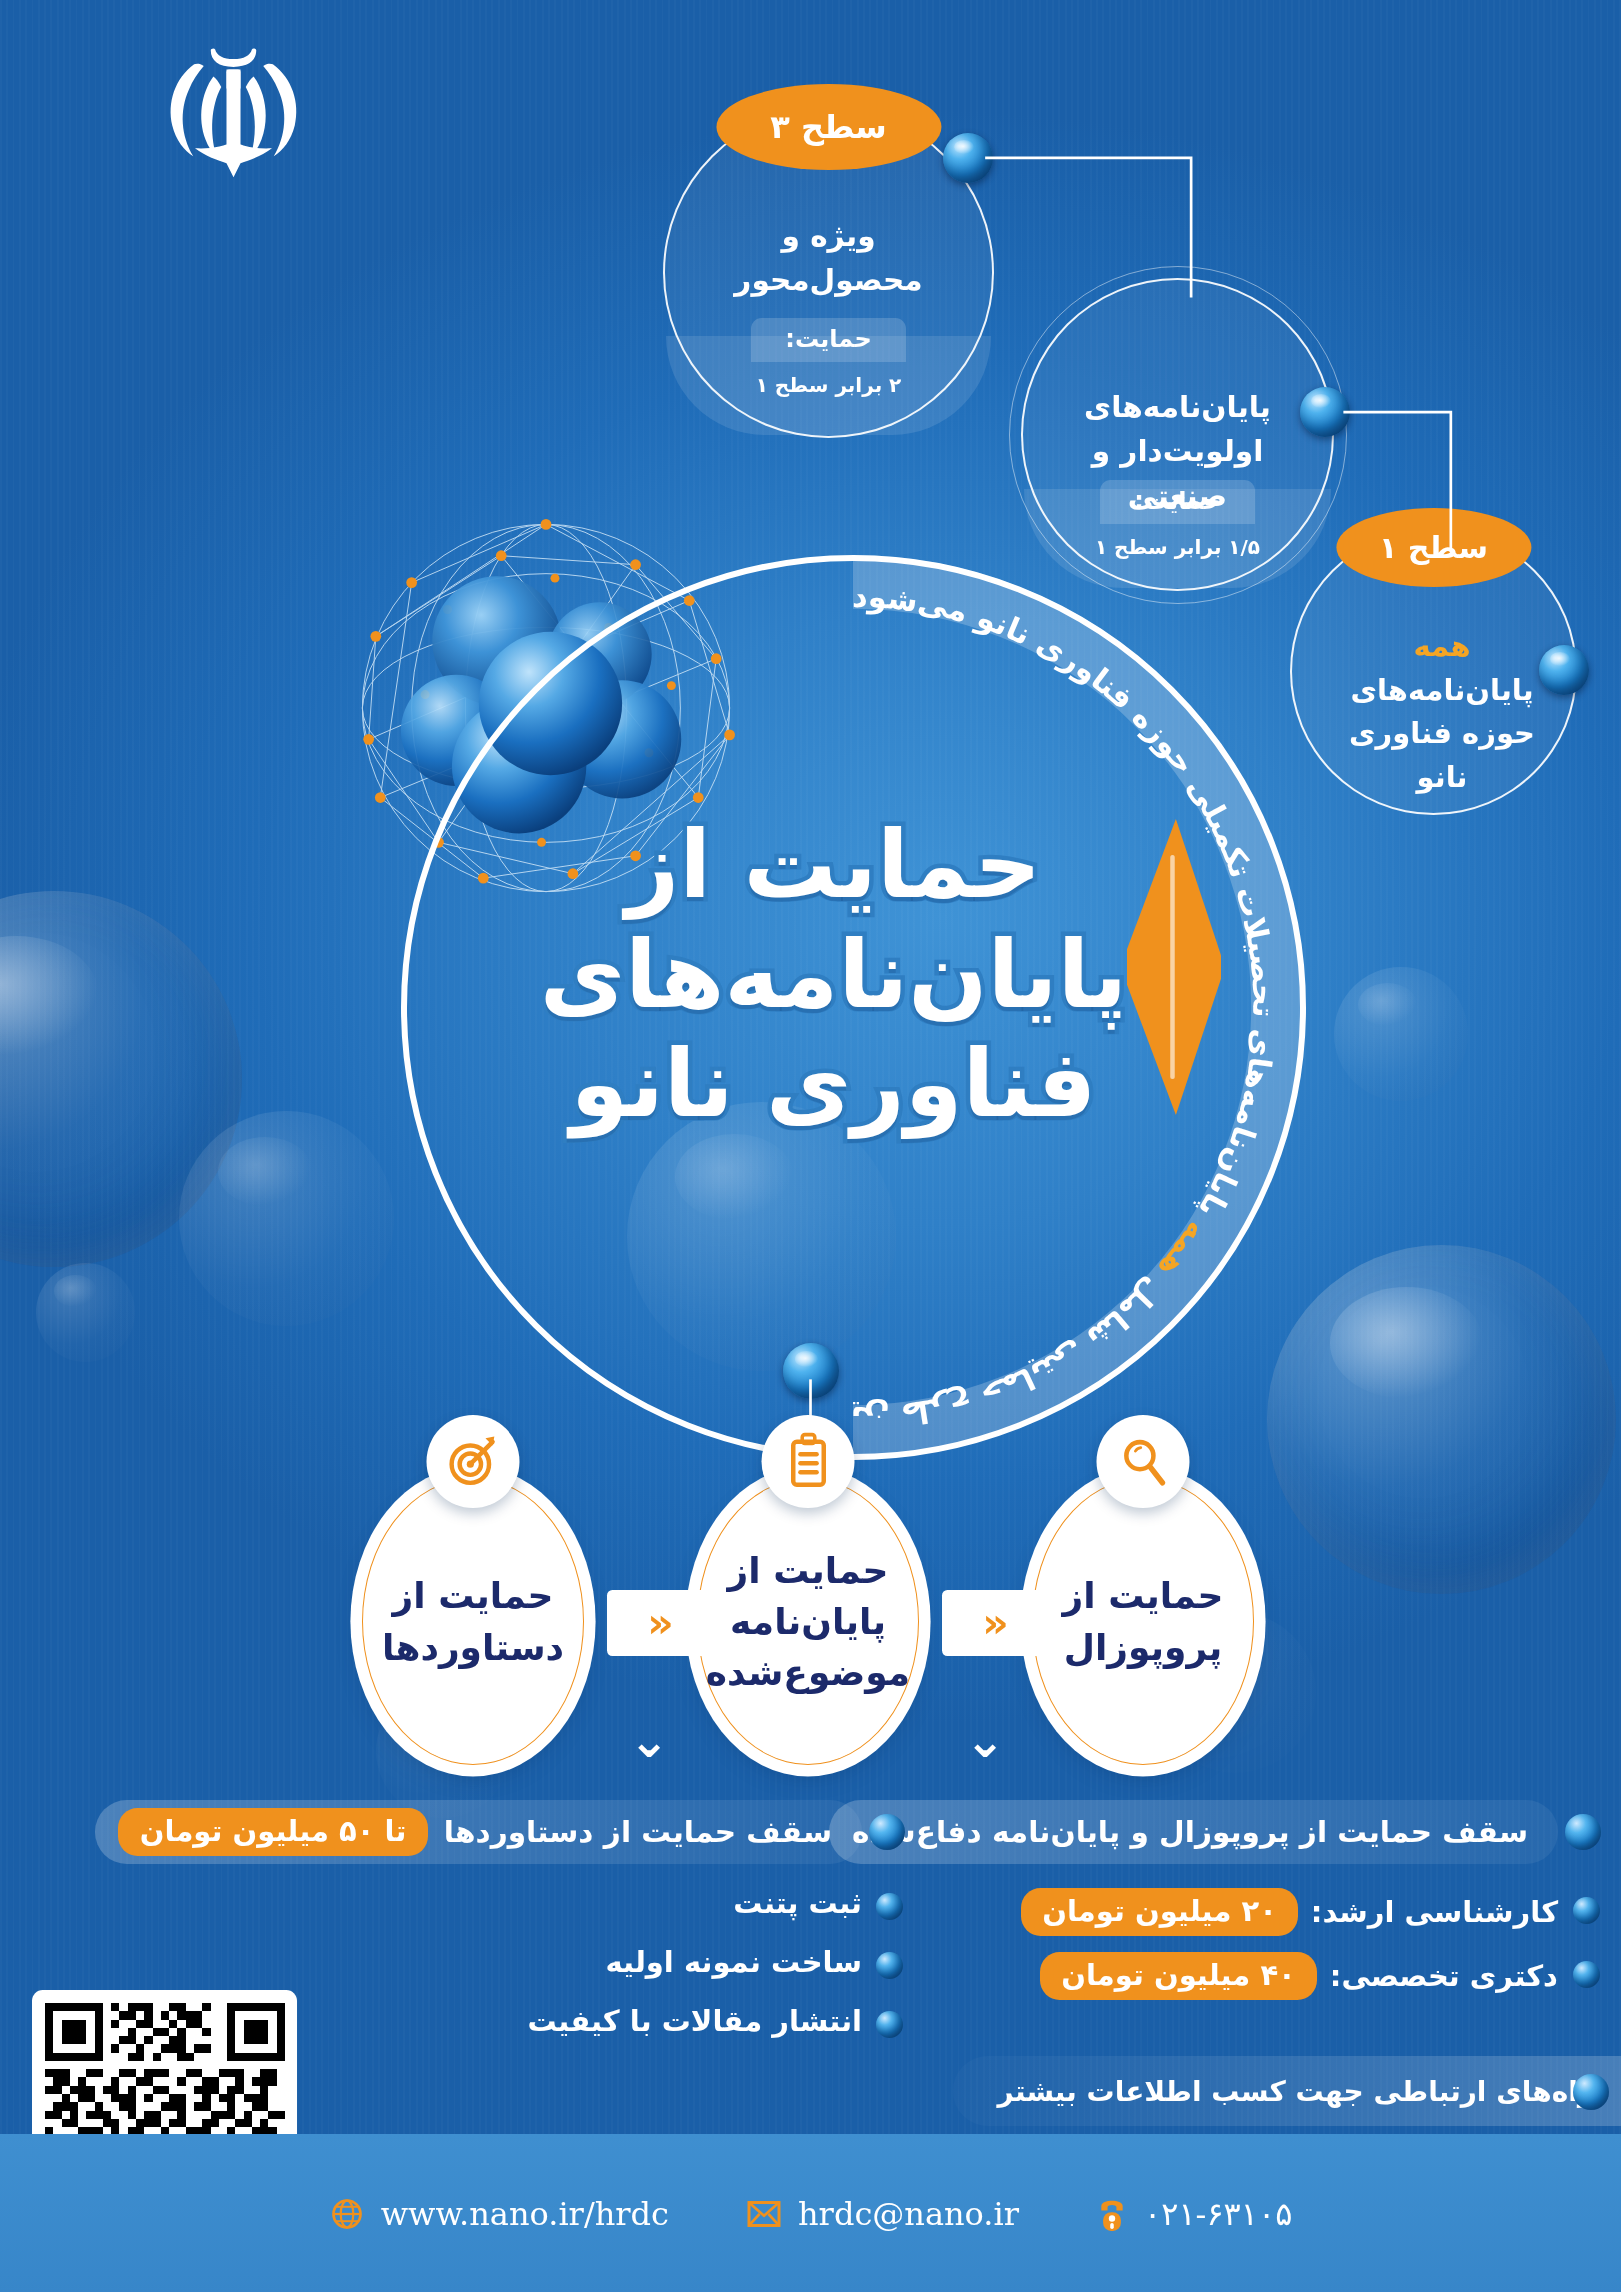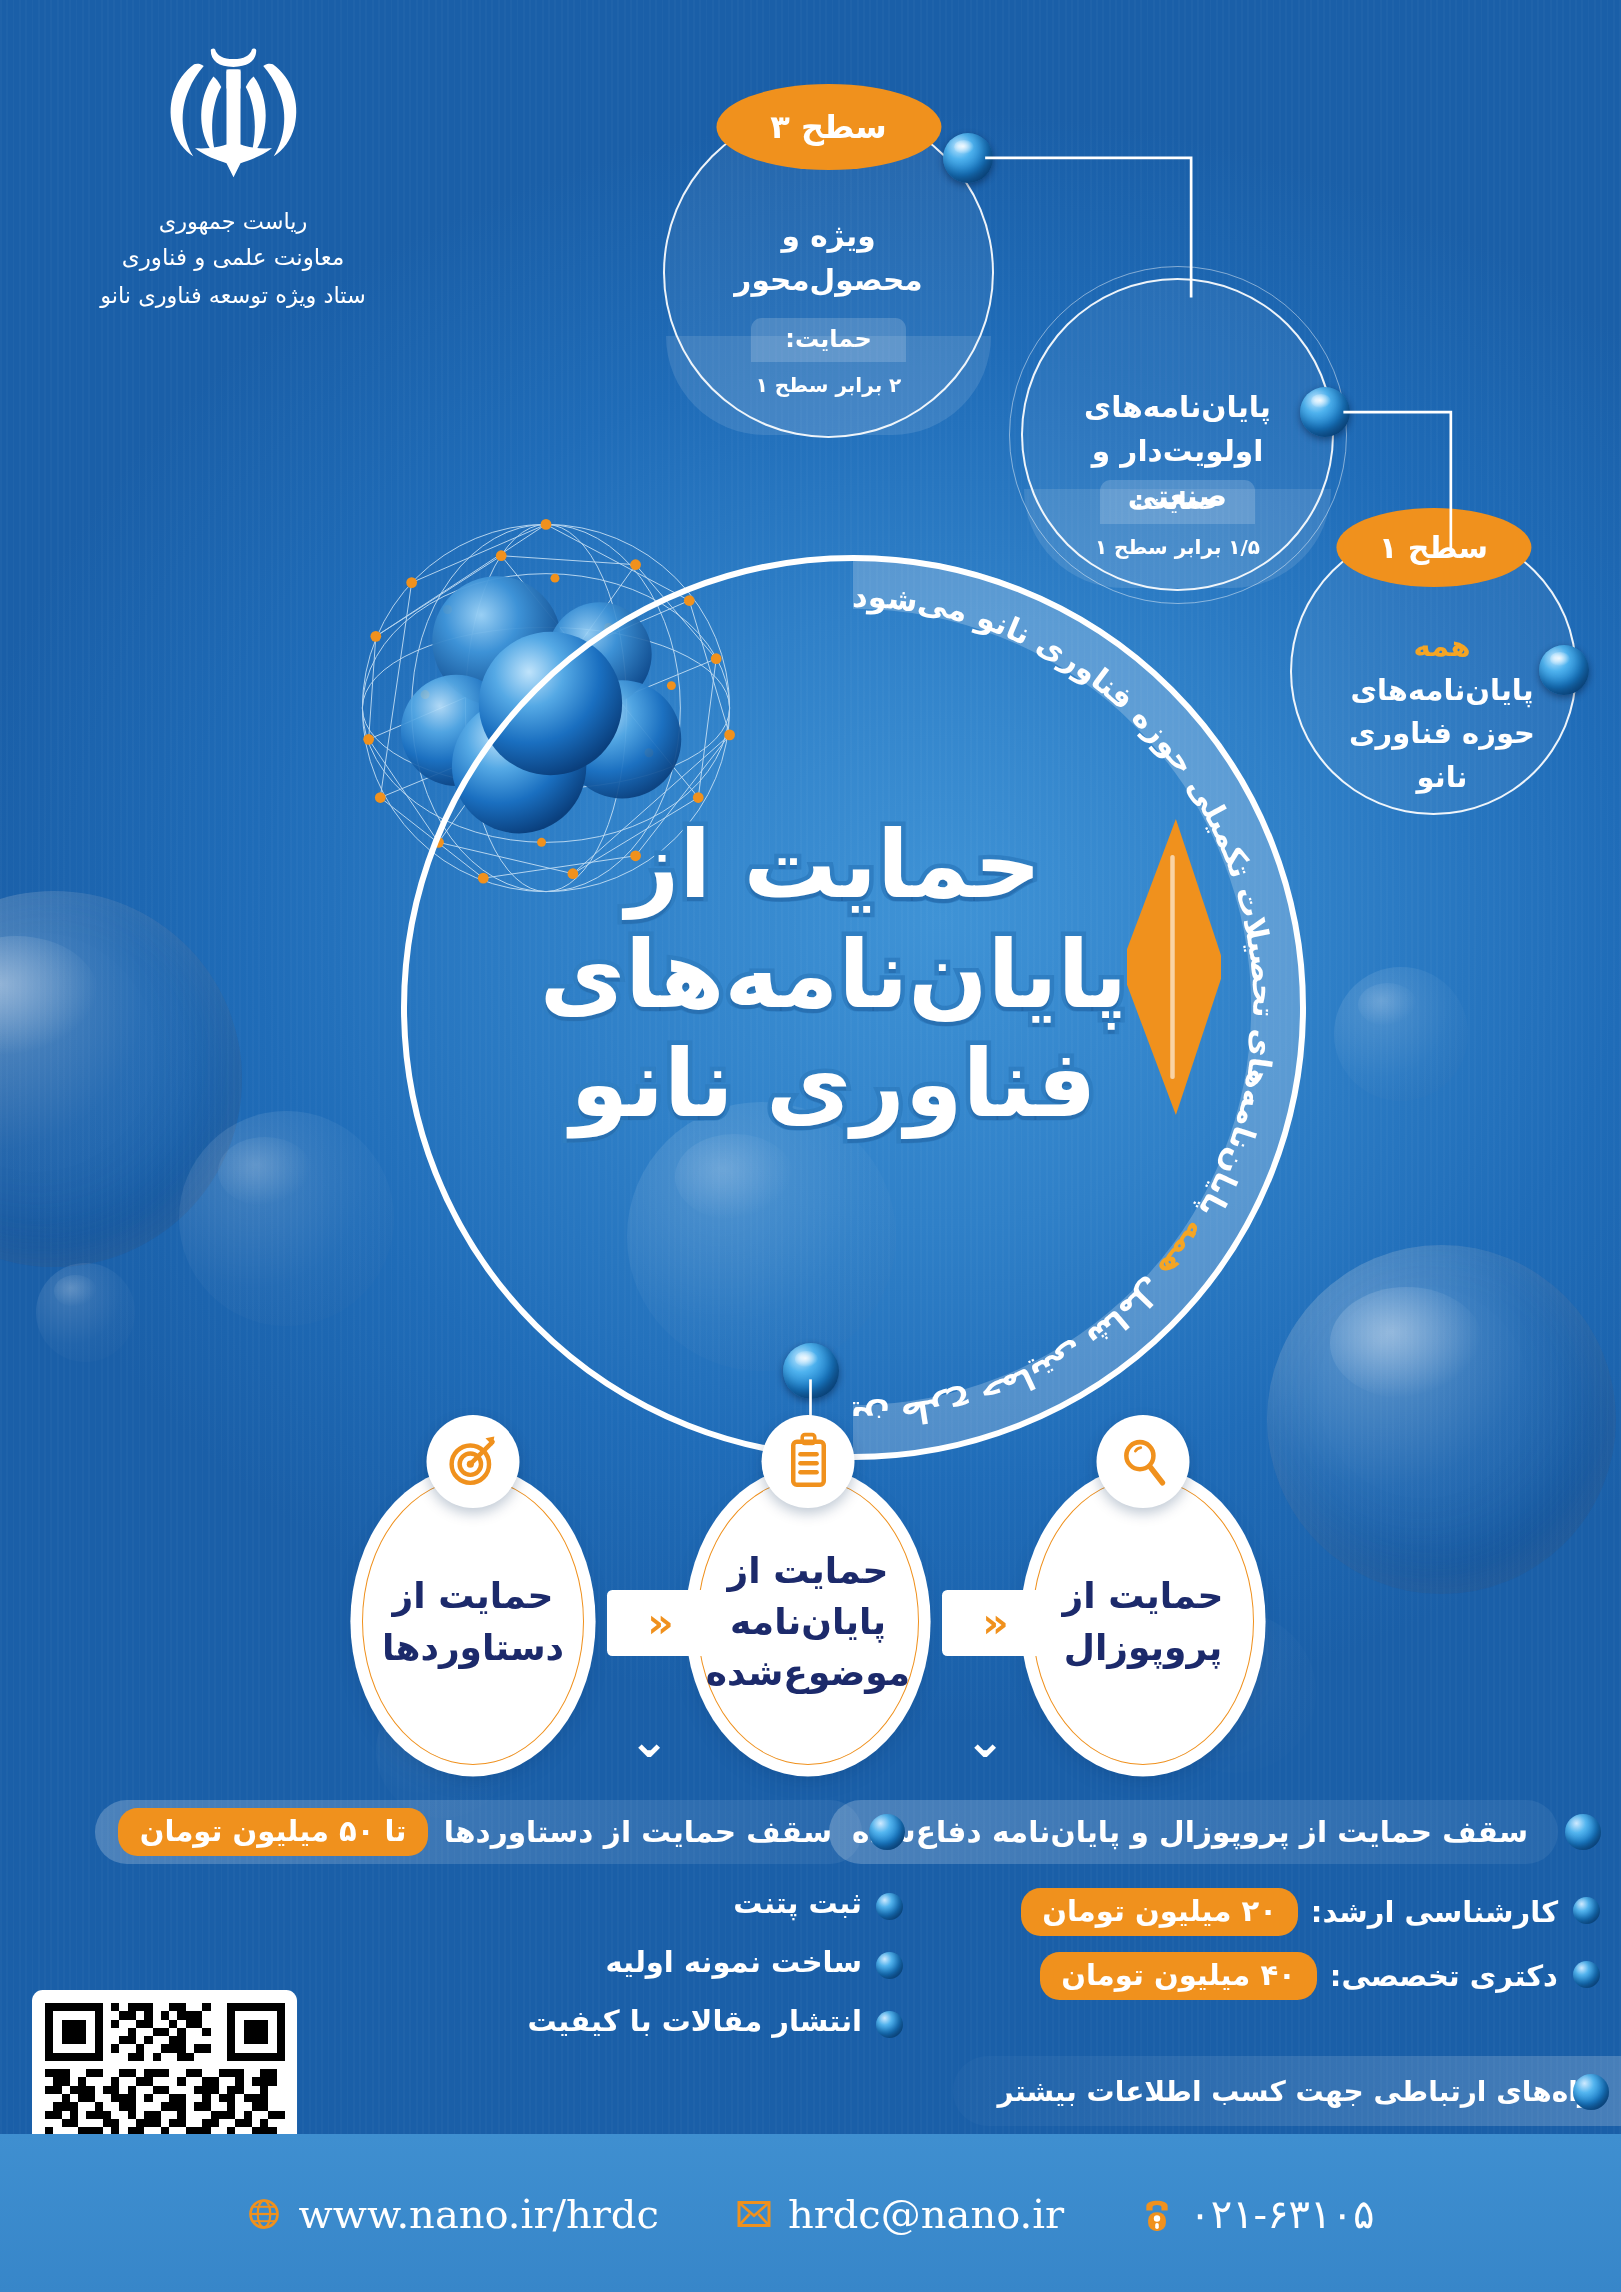--- a/index.html
+++ b/index.html
@@ -171,21 +171,21 @@
   
   #footer-band{
     position:absolute; left:0; bottom:0; width:100%; height:159px;
     background:linear-gradient(180deg,#3f8fd0 0%, #3786c9 100%);
   }
   #footer-contacts{
     position:absolute; left:0; bottom:0; width:100%; height:159px;
     display:flex; align-items:center; justify-content:center; gap:77px;
     direction:ltr;
   }
-  .contact{ display:flex; align-items:center; gap:16px; color:#fff; font-size:40px; font-family:"DejaVu Serif","Liberation Serif",serif; }
+  .contact{ display:flex; align-items:center; gap:16px; color:#fff; font-size:32px; font-family:"DejaVu Serif","Liberation Serif",serif; }
   .contact .cicon{ color:#f0911d; display:flex; align-items:center; }
   #more-head{
     position:absolute; right:0; bottom:167px; height:70px; display:flex; align-items:center;
     background:linear-gradient(270deg, rgba(255,255,255,.20), rgba(255,255,255,.02));
     border-radius:39px 0 0 39px; padding:0 27px 0 45px;
     color:#fff; font-size:28px; font-weight:bold; white-space:nowrap;
   }
   .mol{ position:absolute; left:340px; top:502px; width:412px; height:412px; }
 </style>
 </head>
@@ -210,25 +210,20 @@
           <path d="M74 14c0 12 9 19 26 19s26-7 26-19c0-2-4-3-5-1-2 7-9 11-21 11s-19-4-21-11c-1-2-5-1-5 1z"></path>
           <rect x="92" y="36" width="16" height="88" rx="3"></rect>
           <path d="M92 36 L108 36 L108 58 L100 50 L92 58 Z"></path>
           <path d="M55 30c-22 16-31 44-25 70 4 17 14 29 24 35-14-23-16-52-5-76 4-10 10-19 17-27-4-3-8-3-11-2z"></path>
           <path d="M145 30c22 16 31 44 25 70-4 17-14 29-24 35 14-23 16-52 5-76-4-10-10-19-17-27 4-3 8-3 11-2z"></path>
           <path d="M77 44c-14 19-18 48-9 72 3 8 7 14 12 18-7-25-6-56 6-78-3-6-6-10-9-12z"></path>
           <path d="M123 44c14 19 18 48 9 72-3 8-7 14-12 18 7-25 6-56-6-78 3-6 6-10 9-12z"></path>
           <path d="M100 118c-10 6-26 9-44 8 12 9 26 14 36 17l8 16 8-16c10-3 24-8 36-17-18 1-34-2-44-8z"></path>
         </g>
       </svg>
-    </div>
-    <div class="brand-lines">
-      <div>ریاست جمهوری</div>
-      <div>معاونت علمی و فناوری</div>
-      <div>ستاد ویژه توسعه فناوری نانو</div>
     </div>
   </div>
 
   <div class="level" style="left:663px;top:107px;width:331px;height:331px;">
     <div class="ring"></div>
     <div class="waterfill"></div>
     <div class="cap">سطح ۳</div>
     <div class="body">
       <div>ویژه و محصول‌محور</div>
     </div>

